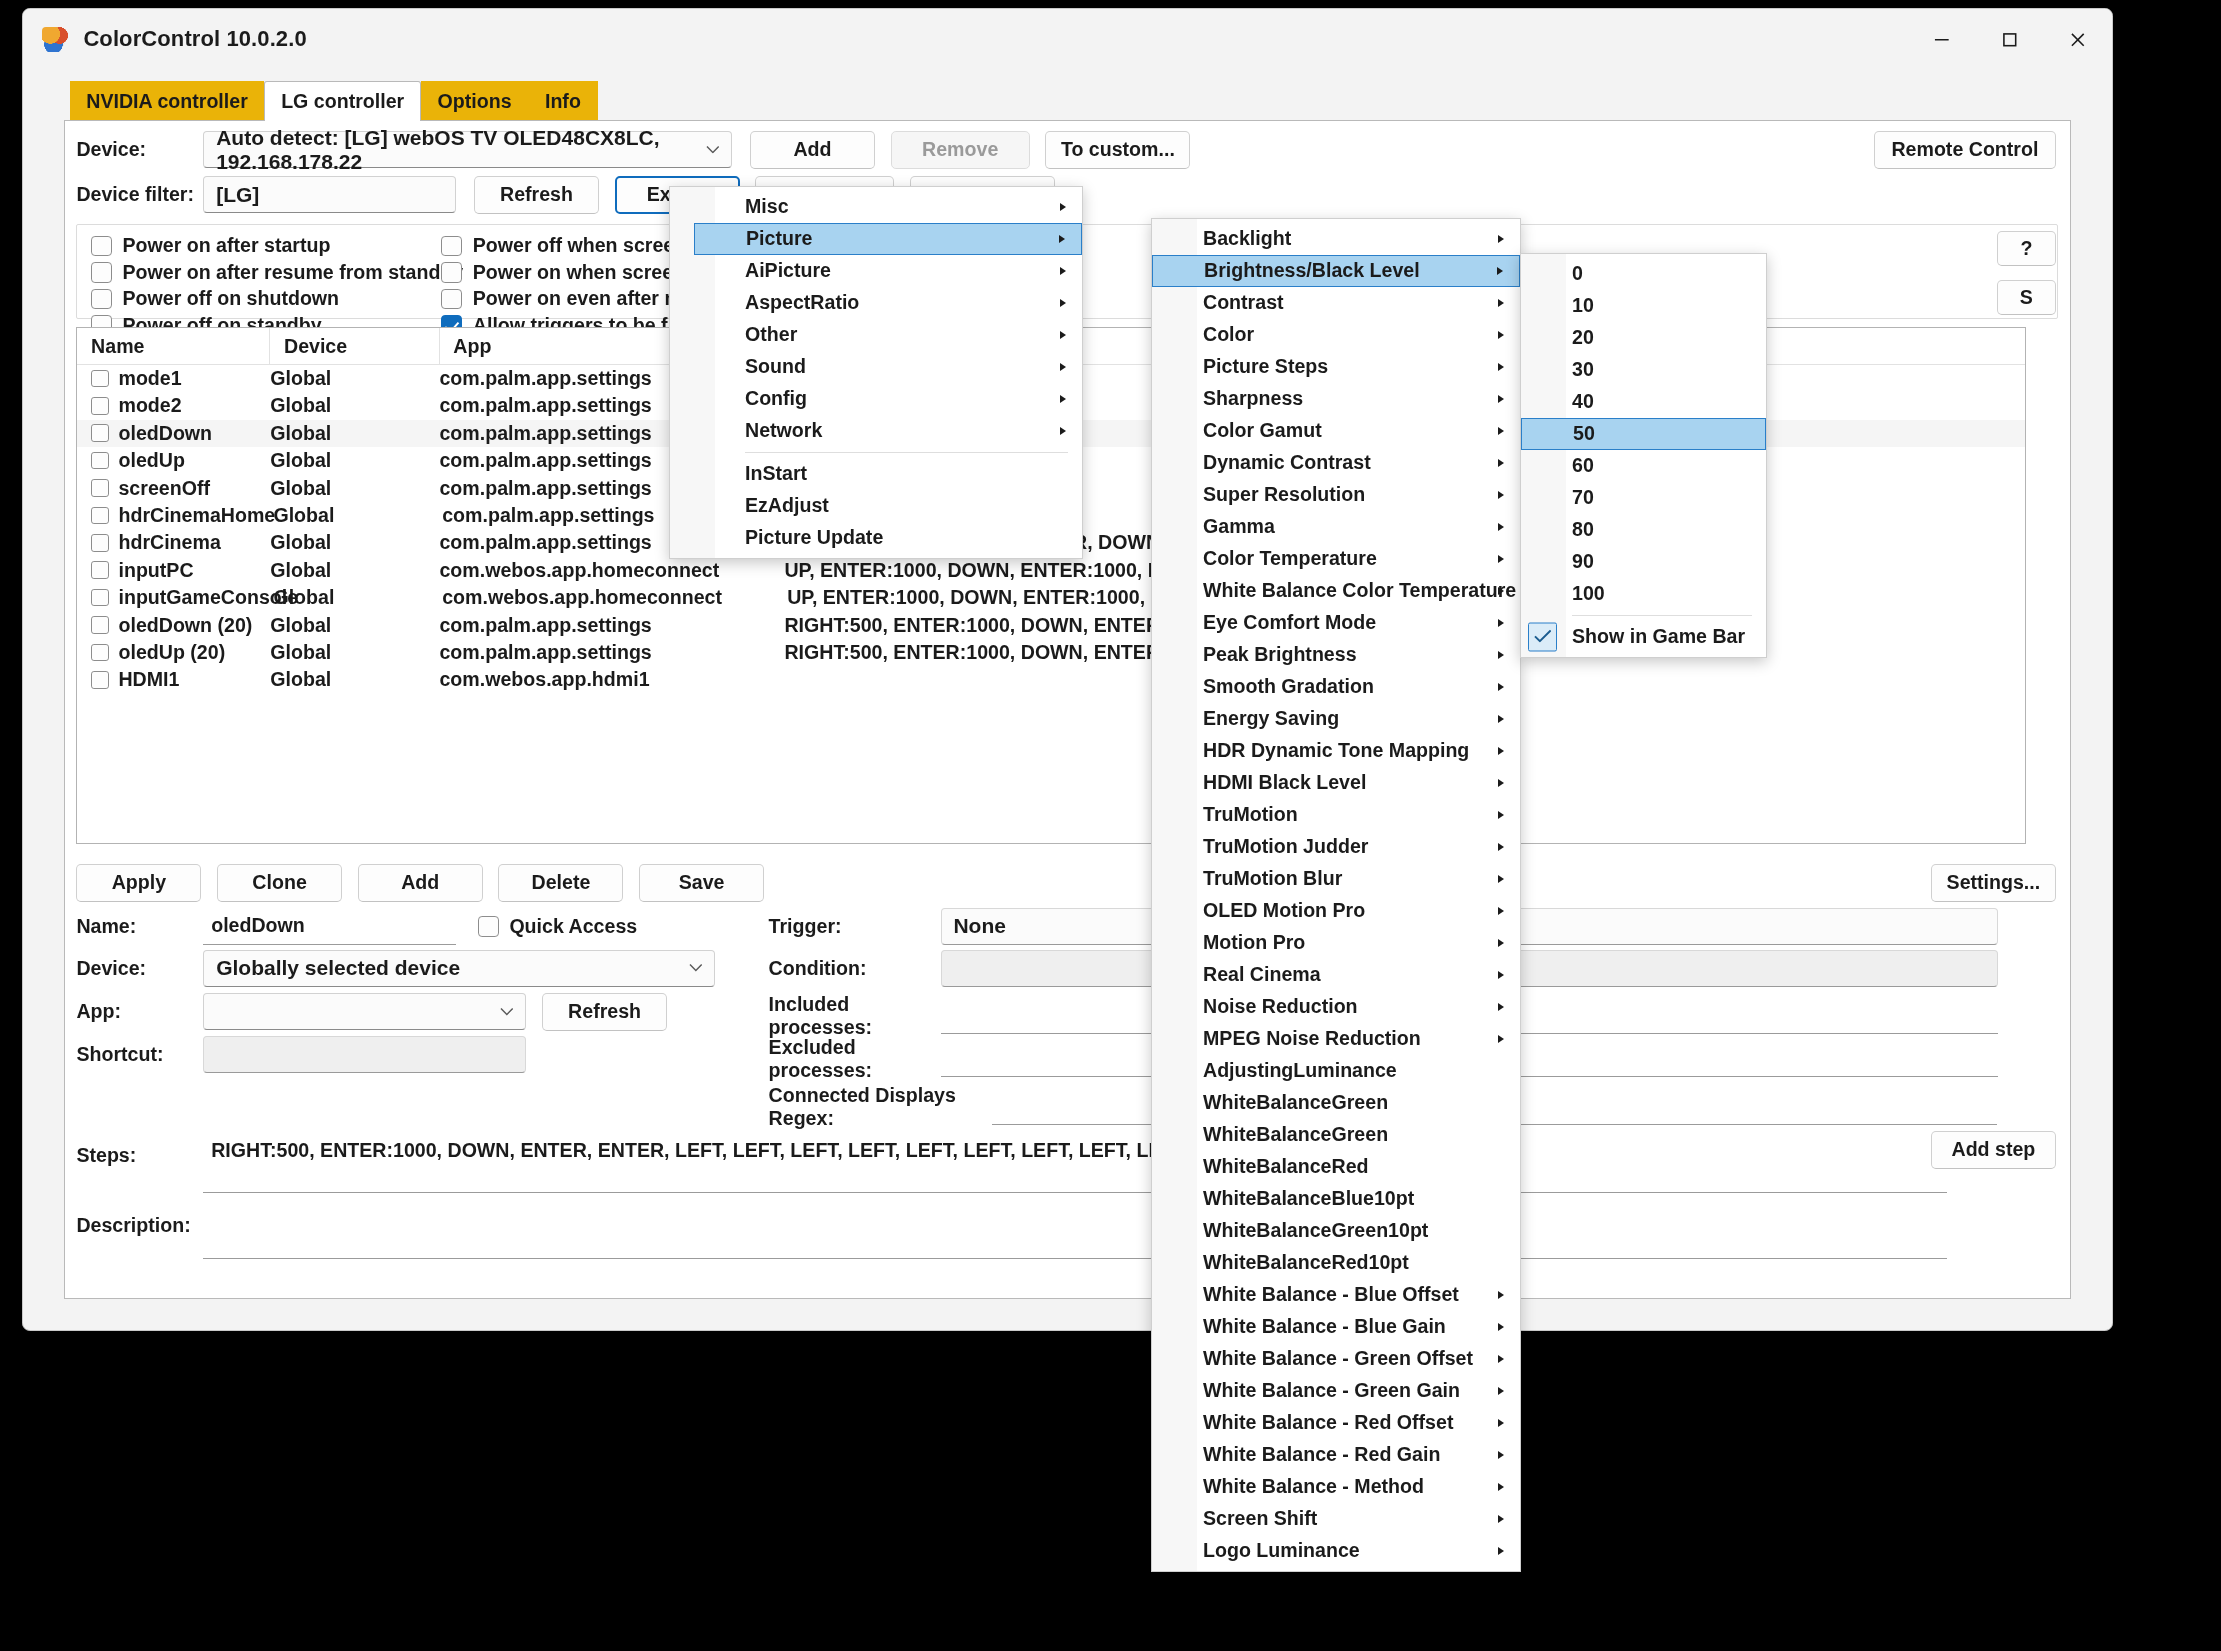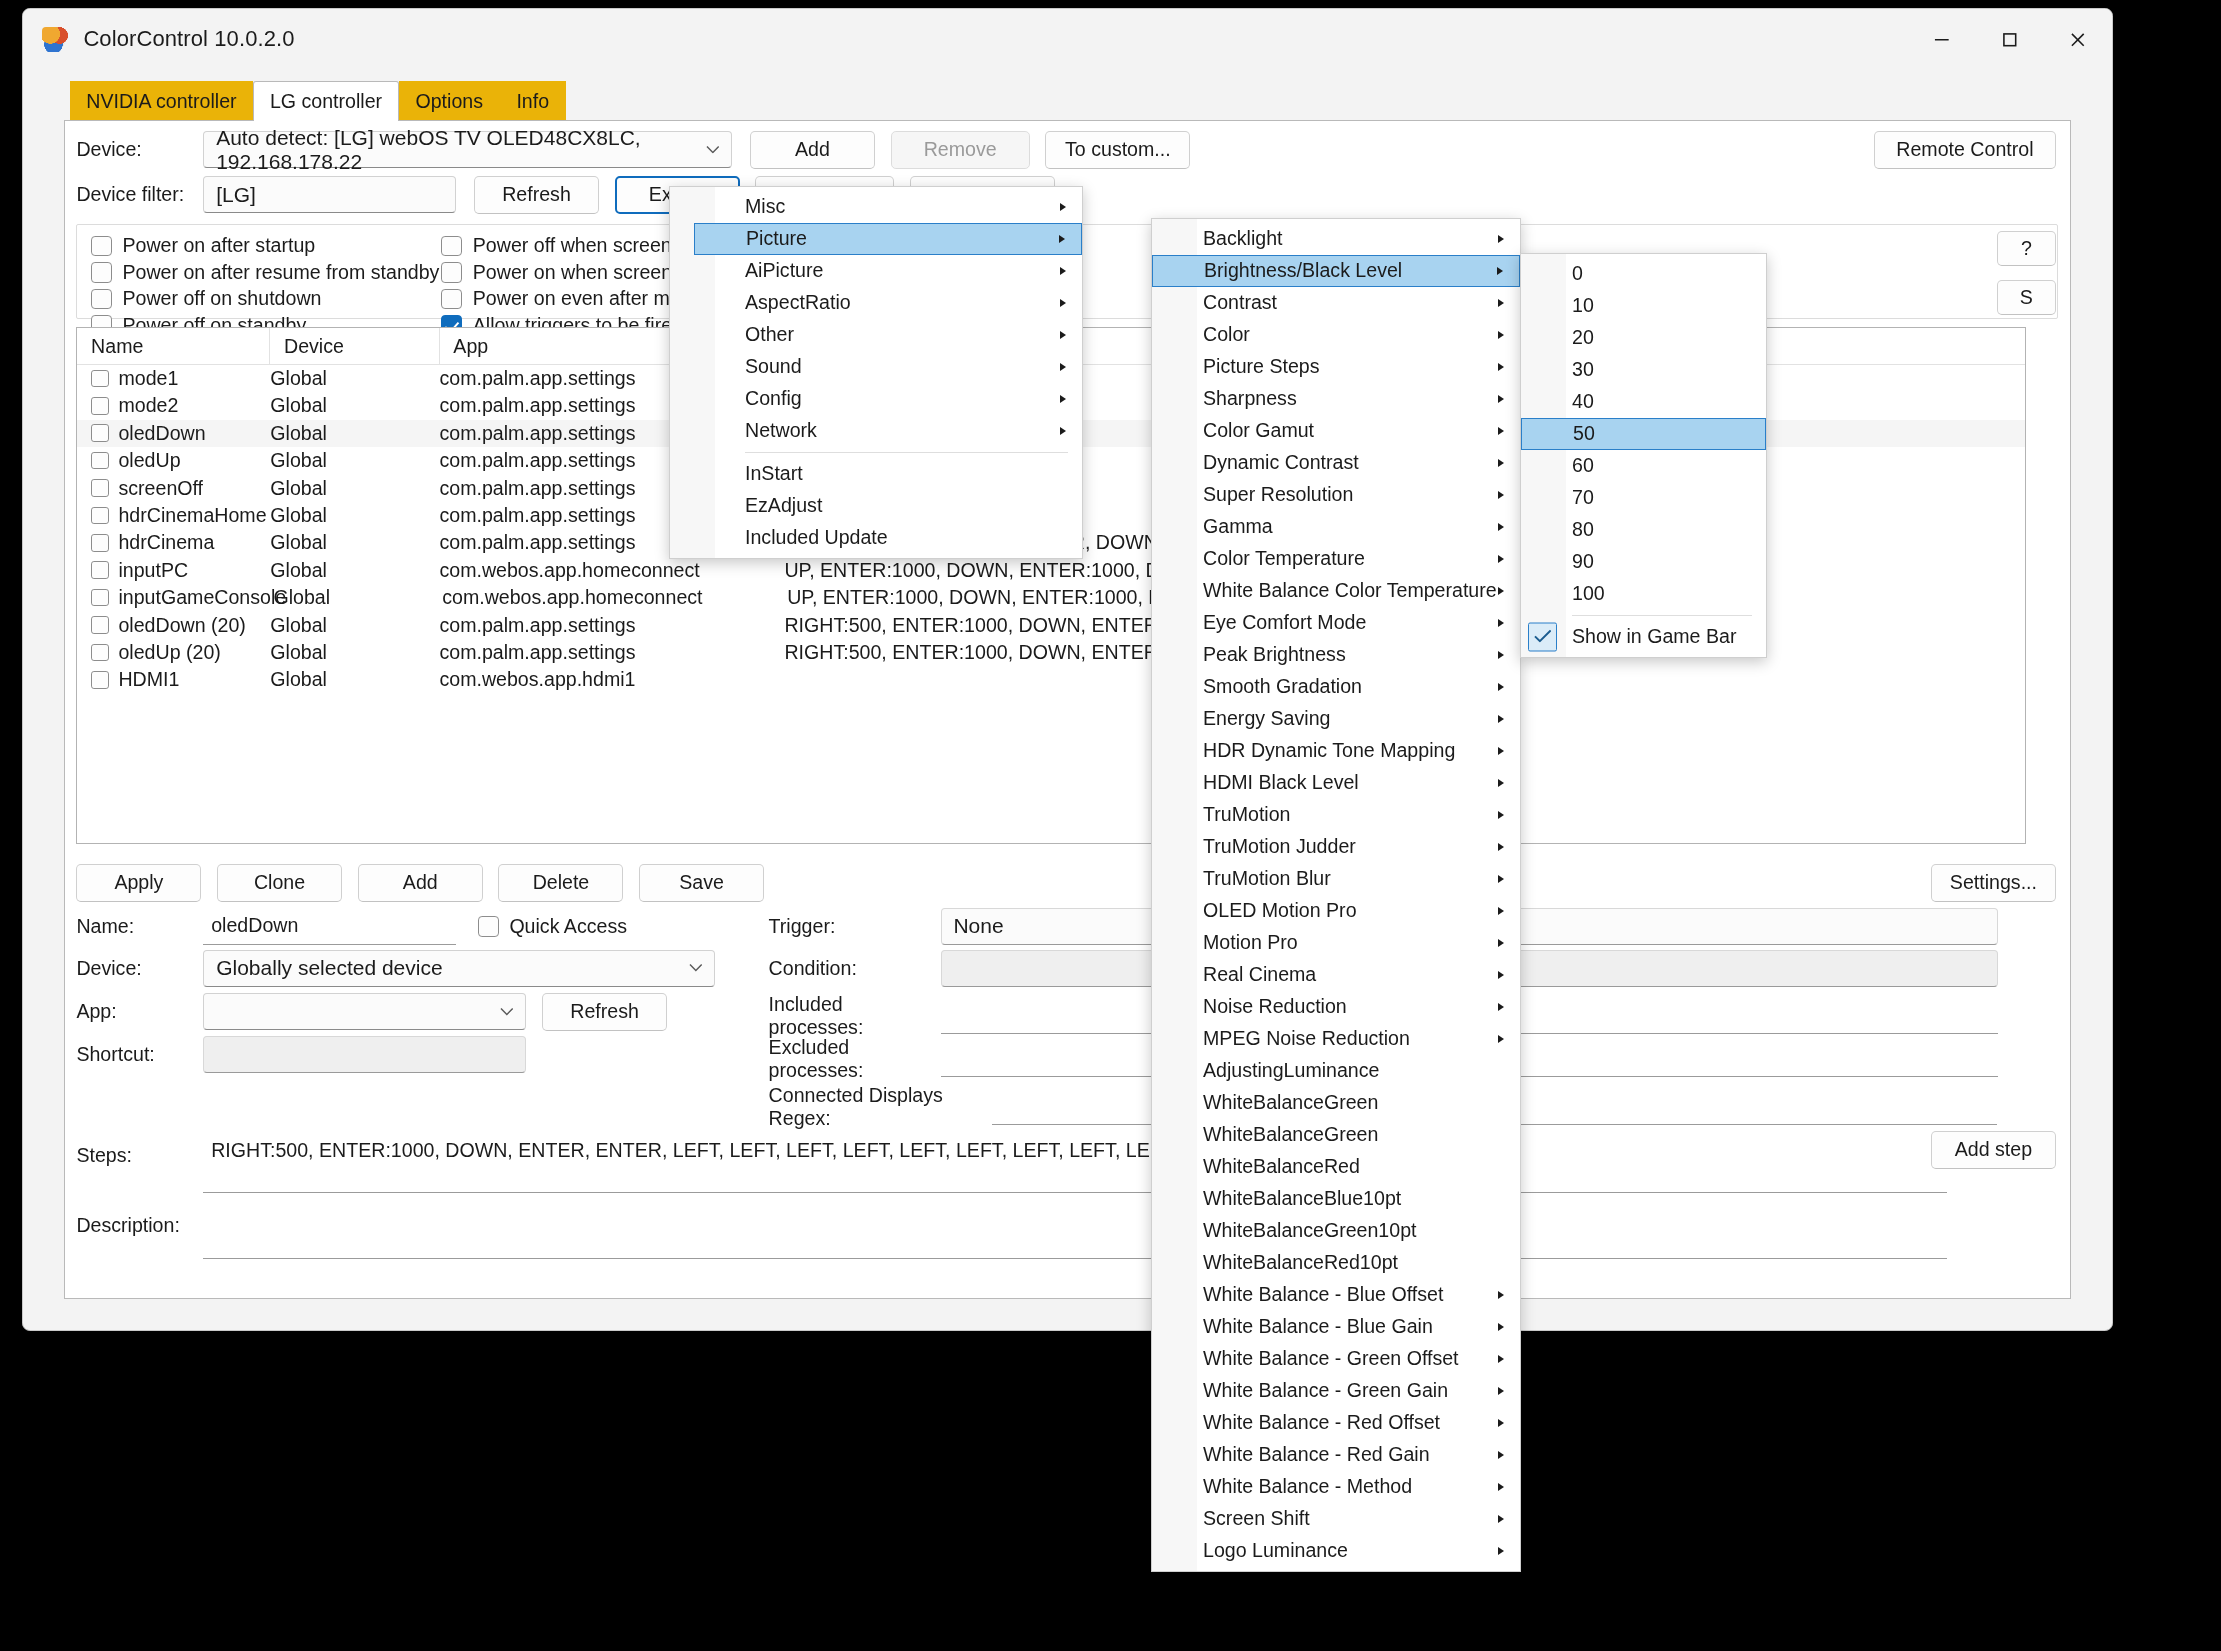--- a/index.html
+++ b/index.html
@@ -3,21 +3,21 @@
 <meta charset="utf-8">
 <style>
   * { box-sizing: border-box; }
   html, body {
     margin: 0; padding: 0;
     width: 2221px; height: 1652px;
     background: #000000;
     font-family: "Liberation Sans", sans-serif;
     overflow: hidden;
   }
-  .desktop { position: relative; width: 2221px; height: 1652px; background: #000; }
+  .desktop { position: relative; width: 2221px; height: 1652px; background: #000; font-weight: bold; }
 
   
   .window {
     position: absolute; left: 21.6px; top: 7.8px;
     width: 2091px; height: 1323px;
     background: #f3f3f3;
     border-radius: 7.8px;
     border: 1px solid #c9c9c9;
     box-shadow: 0 5.9px 27.4px rgba(0,0,0,0.55);
     overflow: hidden;
@@ -556,21 +556,21 @@
         <span class="arrow"></span>
       </div>
       <div class="msep"></div>
       <div class="mi">
         <span>InStart</span>
       </div>
       <div class="mi">
         <span>EzAdjust</span>
       </div>
       <div class="mi">
-        <span>Included Update</span>
+        <span>Picture Update</span>
       </div>
     </div>
   <div class="menu z-top" id="menu2" style="left:1151px; top:218px; width:370px;">
       <div class="mi">
         <span>Backlight</span>
         <span class="arrow"></span>
       </div>
       <div class="mi sel">
         <span>Brightness/Black Level</span>
         <span class="arrow"></span>

